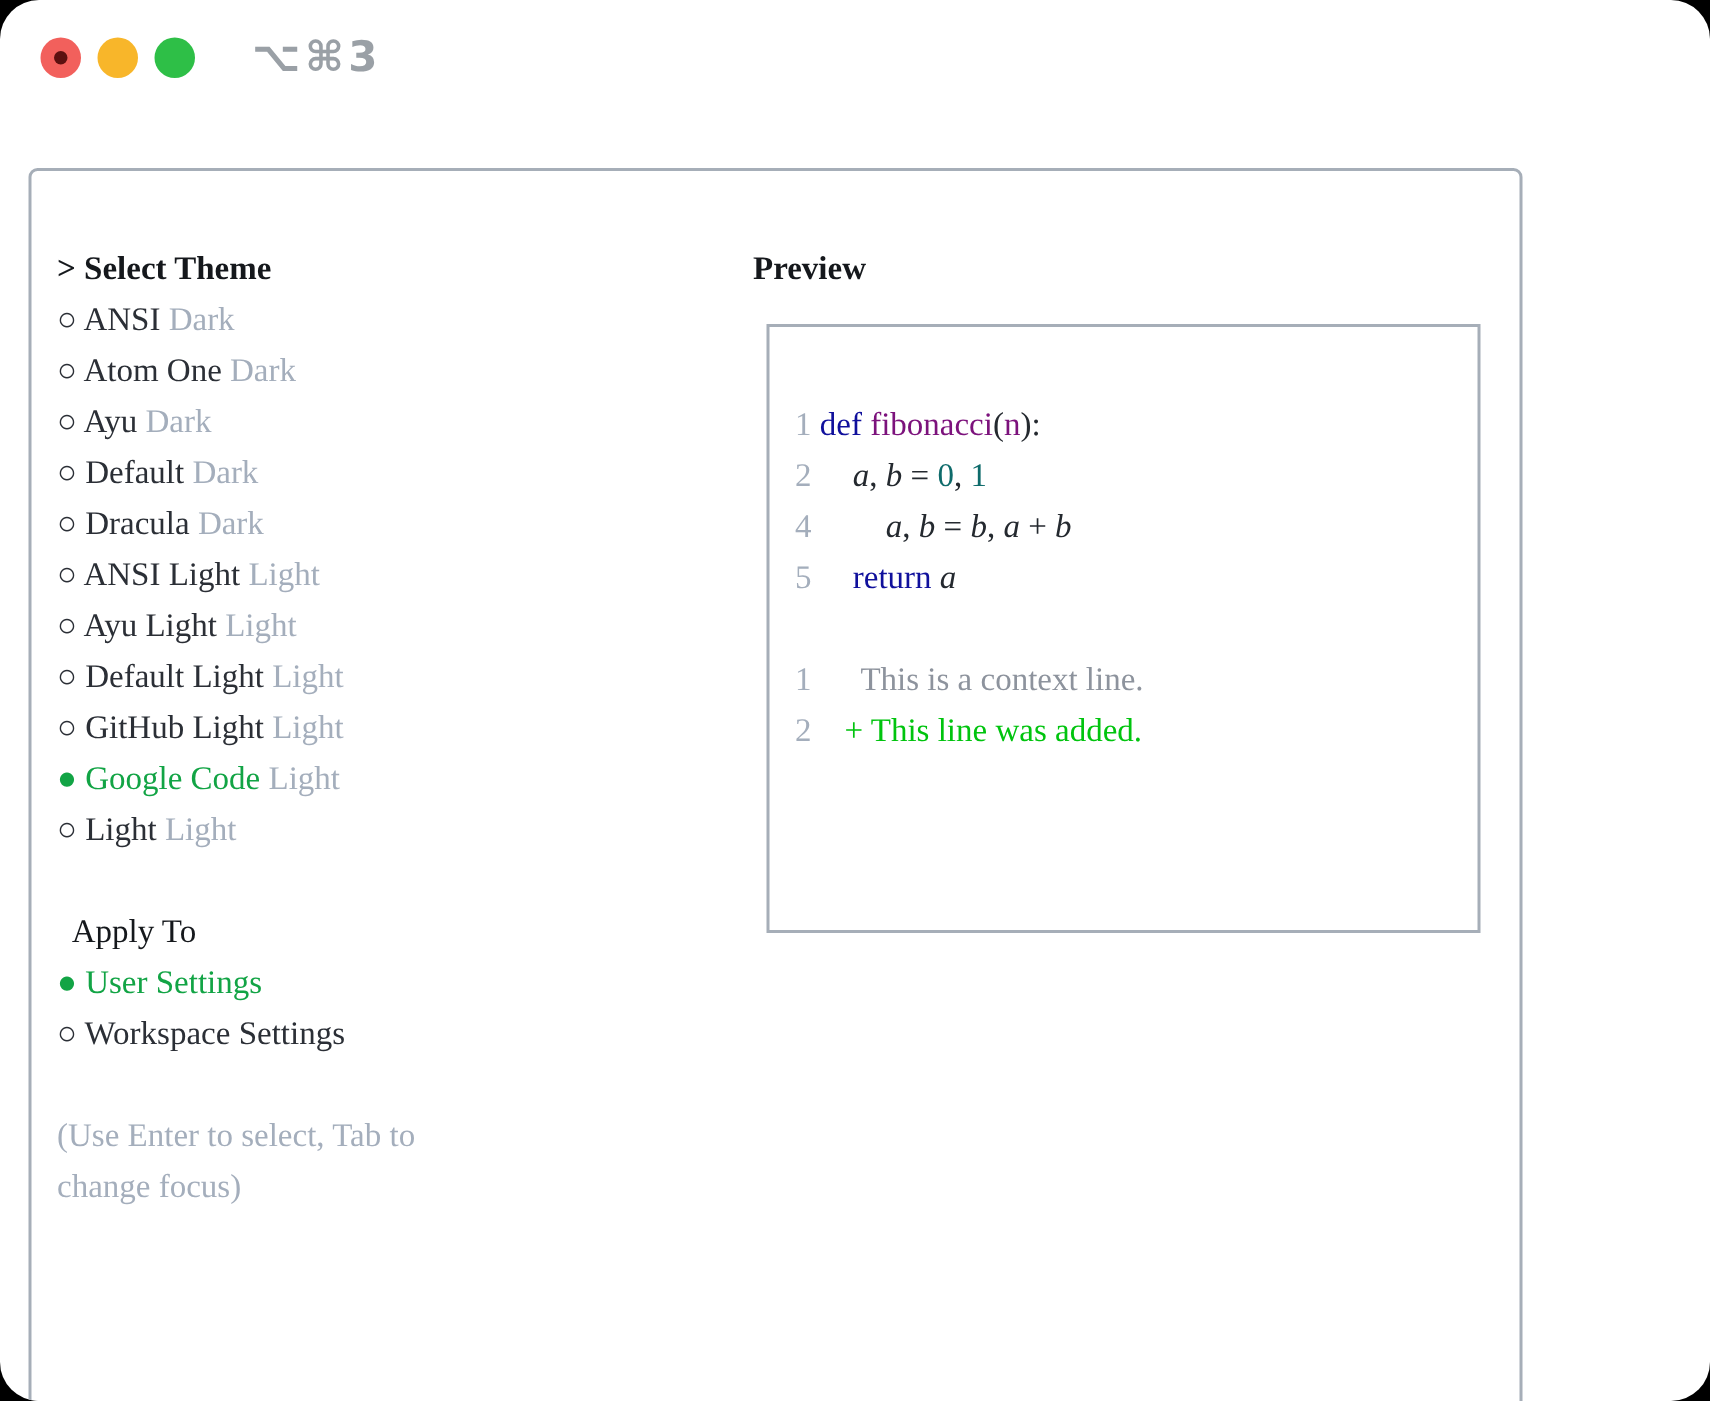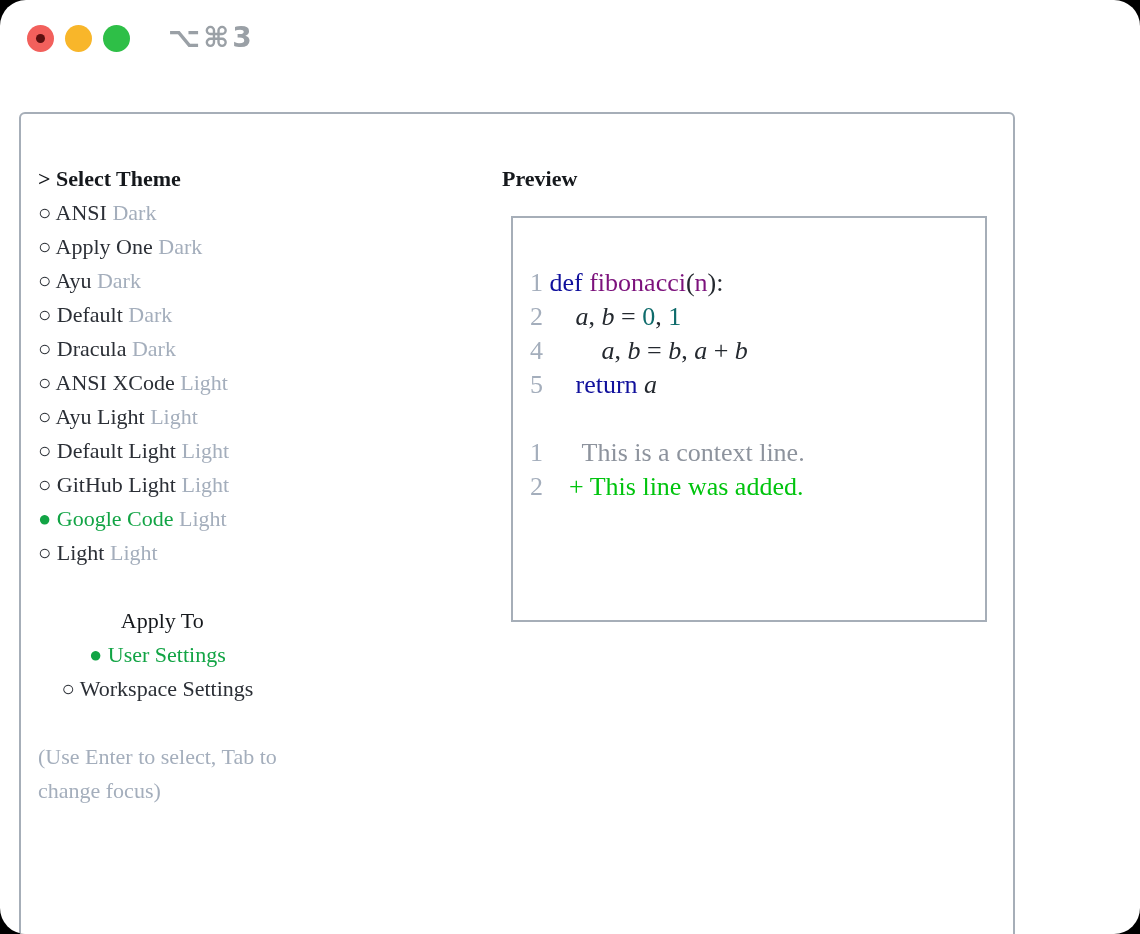--- a/index.html
+++ b/index.html
@@ -26,33 +26,33 @@
     background:#fff;
     font-family:Liberation Serif, serif;
   }
   .row{height:34px;line-height:34px;white-space:pre;font-size:22px;color:var(--text);}
   .leftcol{position:absolute;left:17px;top:48px;}
   .list-title{font-weight:700;color:var(--heading);}
   .marker{display:inline-block;}
   .item-name{color:var(--text);}
   .item-tag{color:var(--dim);}
   .selected .item-name,.selected .marker{color:var(--accent);}
-  .apply-block{margin-top:34px;text-align:center;}
+  .apply-block{margin-top:34px;}
   .apply-title{color:var(--heading);}
   .hint-block{margin-top:34px;}
   .hint{color:var(--dim);}
   
   .preview-title{position:absolute;left:481px;top:48px;}
   .preview-title .row{font-weight:700;color:var(--heading);}
   .preview-box{
     position:absolute;left:490px;top:102px;width:476px;height:406px;
     border:2px solid var(--border);box-sizing:border-box;background:#fff;
   }
   .code{position:absolute;left:17px;top:48px;}
-  .code .row{font-size:26px;}
+  .code .row{font-size:22px;}
   .tok-ln{color:var(--c-ln);}
   .tok-kw{color:var(--c-kw);}
   .tok-ttl{color:var(--c-ttl);}
   .tok-num{color:var(--c-num);}
   .tok-pln{color:var(--c-pln);}
   .tok-var{color:var(--c-pln);font-style:italic;}
   .tok-ctx{color:var(--c-ctx);}
   .tok-del{color:var(--c-del);}
   .tok-add{color:var(--c-add);}
 </style>
@@ -69,25 +69,25 @@
     <span class="light light-zoom"></span>
     <span class="shortcut">⌥⌘3</span>
   </div>
 
   <div class="panel">
 
     <div class="leftcol">
       <div class="row list-title"><span class="marker">&gt;</span><span> </span><span>Select Theme</span></div>
       <div id="theme-list">
           <div class="row"><span class="marker">○</span> <span class="item-name">ANSI</span> <span class="item-tag">Dark</span></div>
-          <div class="row"><span class="marker">○</span> <span class="item-name">Apply One</span> <span class="item-tag">Dark</span></div>
+          <div class="row"><span class="marker">○</span> <span class="item-name">Atom One</span> <span class="item-tag">Dark</span></div>
           <div class="row"><span class="marker">○</span> <span class="item-name">Ayu</span> <span class="item-tag">Dark</span></div>
           <div class="row"><span class="marker">○</span> <span class="item-name">Default</span> <span class="item-tag">Dark</span></div>
           <div class="row"><span class="marker">○</span> <span class="item-name">Dracula</span> <span class="item-tag">Dark</span></div>
-          <div class="row"><span class="marker">○</span> <span class="item-name">ANSI XCode</span> <span class="item-tag">Light</span></div>
+          <div class="row"><span class="marker">○</span> <span class="item-name">ANSI Light</span> <span class="item-tag">Light</span></div>
           <div class="row"><span class="marker">○</span> <span class="item-name">Ayu Light</span> <span class="item-tag">Light</span></div>
           <div class="row"><span class="marker">○</span> <span class="item-name">Default Light</span> <span class="item-tag">Light</span></div>
           <div class="row"><span class="marker">○</span> <span class="item-name">GitHub Light</span> <span class="item-tag">Light</span></div>
           <div class="row selected"><span class="marker">●</span> <span class="item-name">Google Code</span> <span class="item-tag">Light</span></div>
           <div class="row"><span class="marker">○</span> <span class="item-name">Light</span> <span class="item-tag">Light</span></div>
         </div>
 
       <div class="apply-block">
         <div class="row apply-title"><span>  </span><span>Apply To</span></div>
         <div id="apply-list">

